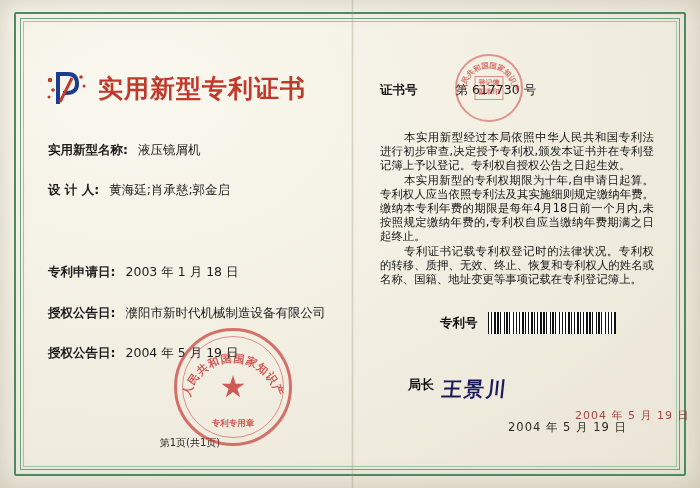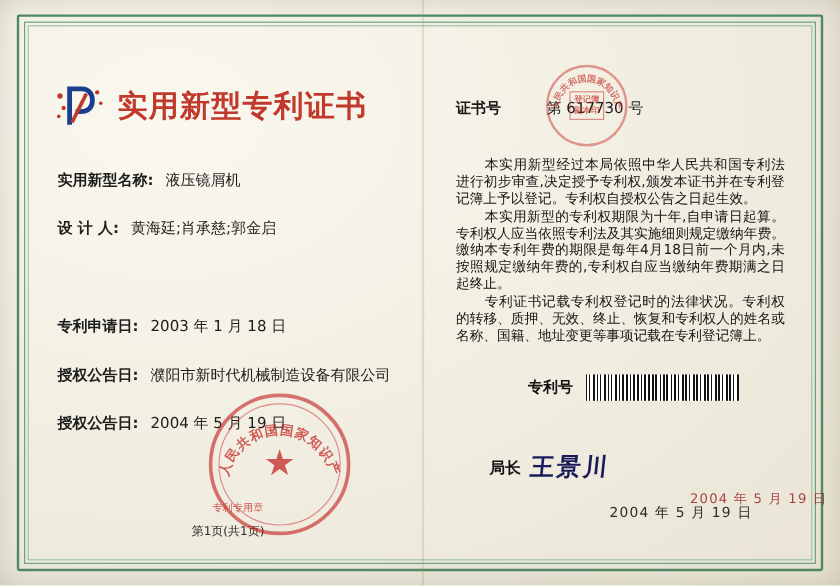--- a/index.html
+++ b/index.html
@@ -190,21 +190,21 @@
     );
   }
 
   .director-row {
     position: absolute;
     left: 48px;
     top: 352px;
     font-size: 13px;
     color: #111;
     display: flex;
-    align-items: center;
+    align-items: flex-start;
   }
   .director-label { font-weight: bold; }
   .signature {
     margin-left: 8px;
     font-family: "DejaVu Serif", serif;
     font-size: 20px;
     font-weight: bold;
     color: #1a1a5a;
     letter-spacing: 2px;
     transform: skewX(-6deg);
@@ -257,22 +257,23 @@
     font-weight: bold;
     fill: rgba(196,40,38,0.85);
     letter-spacing: 1px;
     font-family: "DejaVu Sans", sans-serif;
   }
   .seal-bottom-text {
     position: absolute;
     left: 0;
     bottom: 13px;
     width: 112px;
+    text-align: center;
     font-size: 8.5px;
-    font-weight: normal;
+    font-weight: bold;
     color: rgba(196,40,38,0.85);
   }
 
   .seal-small {
     position: absolute;
     left: 455px;
     top: 54px;
     width: 64px;
     height: 64px;
     border-radius: 50%;

